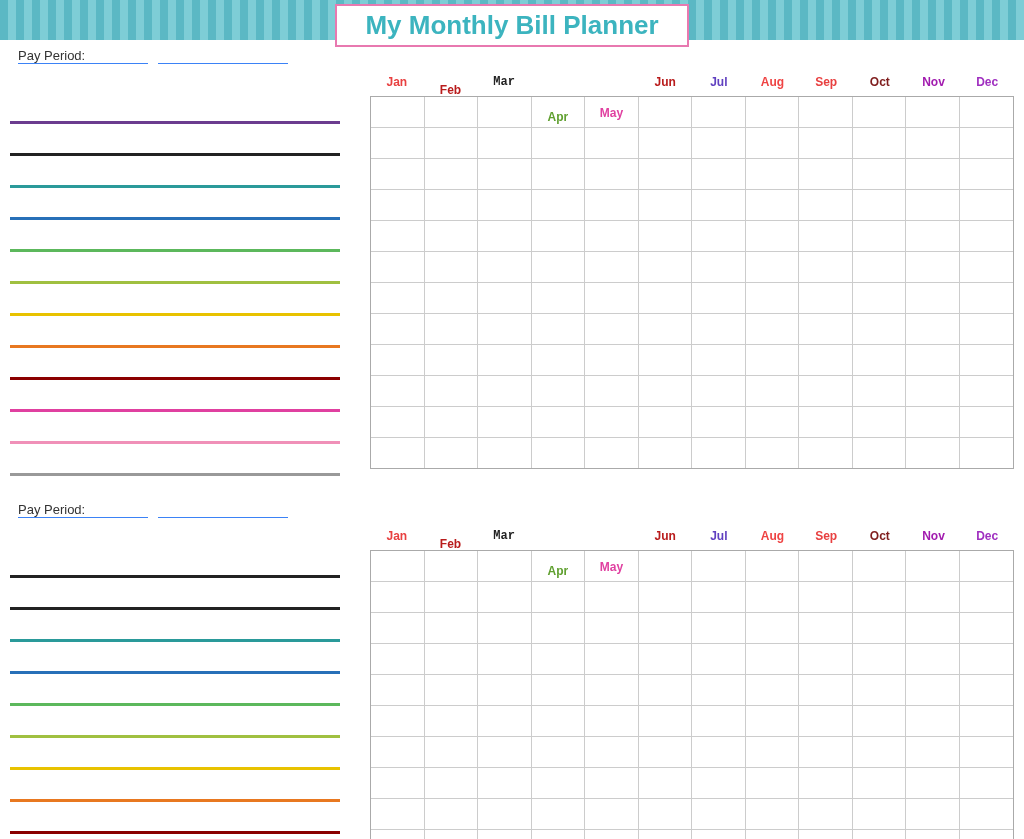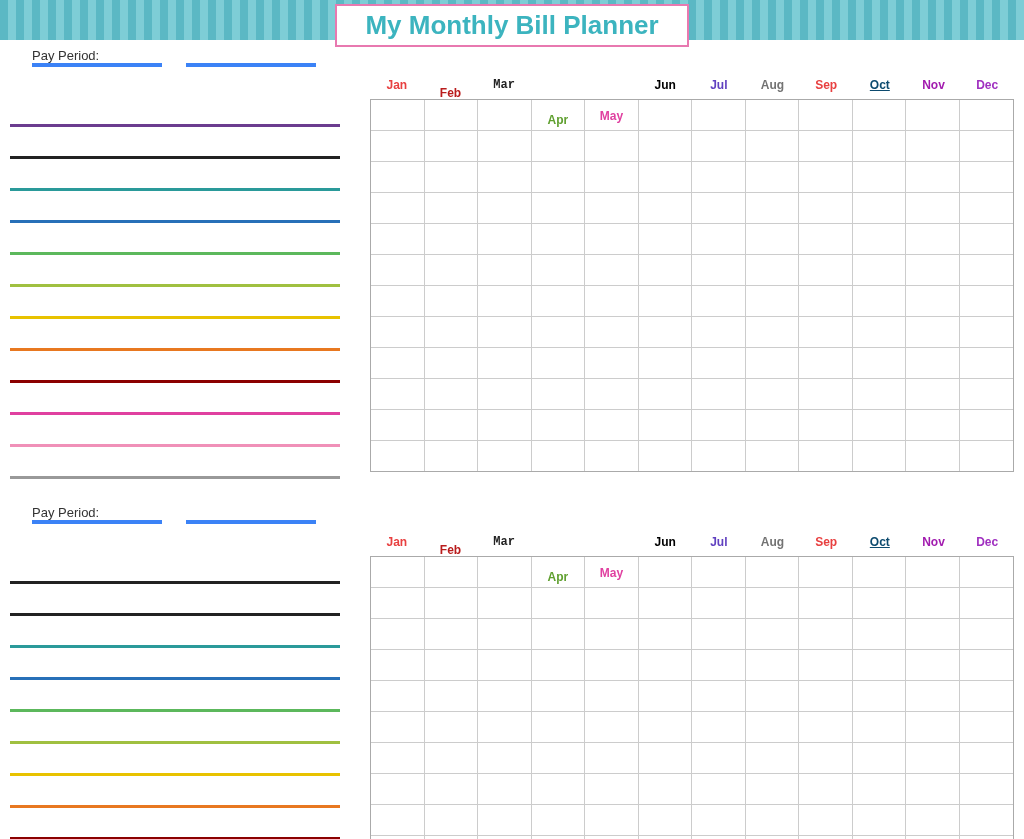--- a/index.html
+++ b/index.html
@@ -55,23 +55,23 @@
 
     .pay-period-row {
       font-size: 13px;
       color: #333;
       margin-bottom: 4px;
       margin-left: 2px;
     }
 
     .pay-period-row span {
       display: inline-block;
-      border-bottom: 4px solid #3b82f6;
+      border-bottom: 1px solid #3b82f6;
       width: 130px;
-      margin-left: 20px;
+      margin-left: 6px;
       vertical-align: bottom;
     }
 
     .planner-area {
       display: flex;
       width: 100%;
       justify-content: center;
     }
 
     
@@ -148,25 +148,25 @@
     .lc-pink { border-bottom-color: #e040a0; }
     .lc-ltpink { border-bottom-color: #f090b8; }
     .lc-gray { border-bottom-color: #999; }
 
     
     .mc-jan { color: #e84040; }
     .mc-feb { color: #b91c1c; margin-top: 8px; }
     .mc-mar { color: #222; font-weight: 900; font-family: Liberation Mono, monospace; }
     .mc-apr { color: #60a030; margin-top: 35px; }
     .mc-may { color: #e040a0; margin-top: 31px; }
-    .mc-jun { color: #000000; }
+    .mc-jun { color: #b91c1c; }
     .mc-jul { color: #6040c0; }
-    .mc-aug { color: #737373; }
+    .mc-aug { color: #ef4444; }
     .mc-sep { color: #e84040; }
-    .mc-oct { color: #0c4a6e; text-decoration: underline; }
+    .mc-oct { color: #7f1d1d; }
     .mc-nov { color: #a21caf; }
     .mc-dec { color: #a030c0; }
 
     .divider {
       height: 10px;
     }
   </style>
 </head>
 <body>
 

